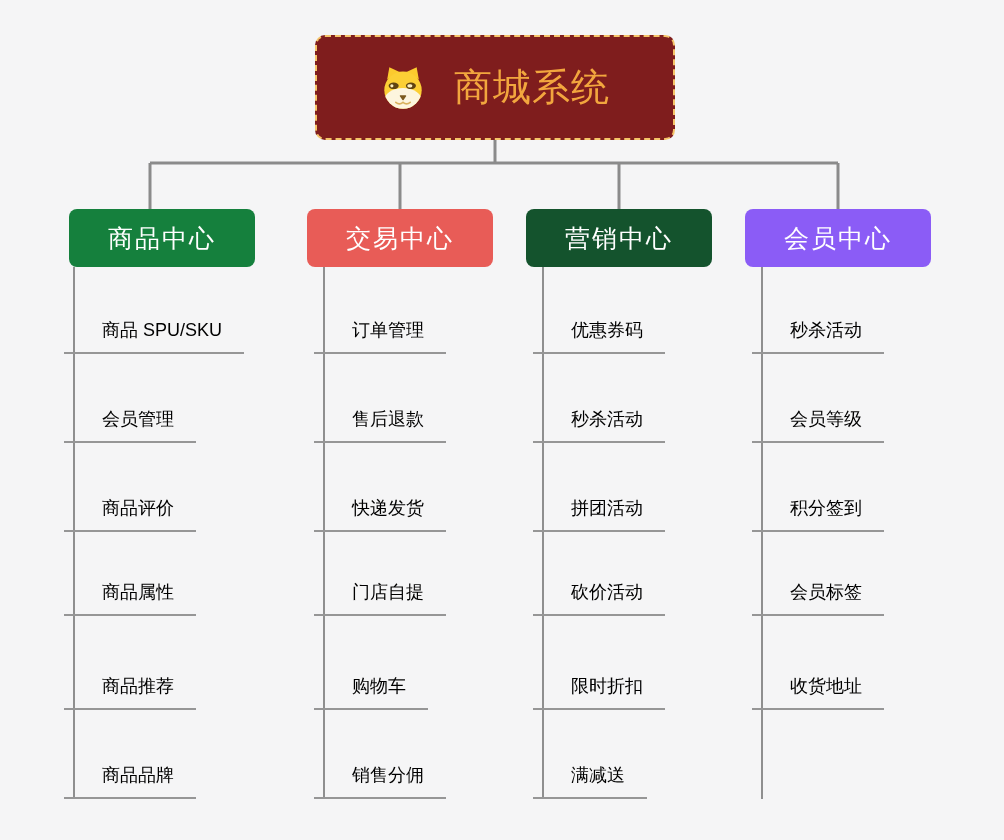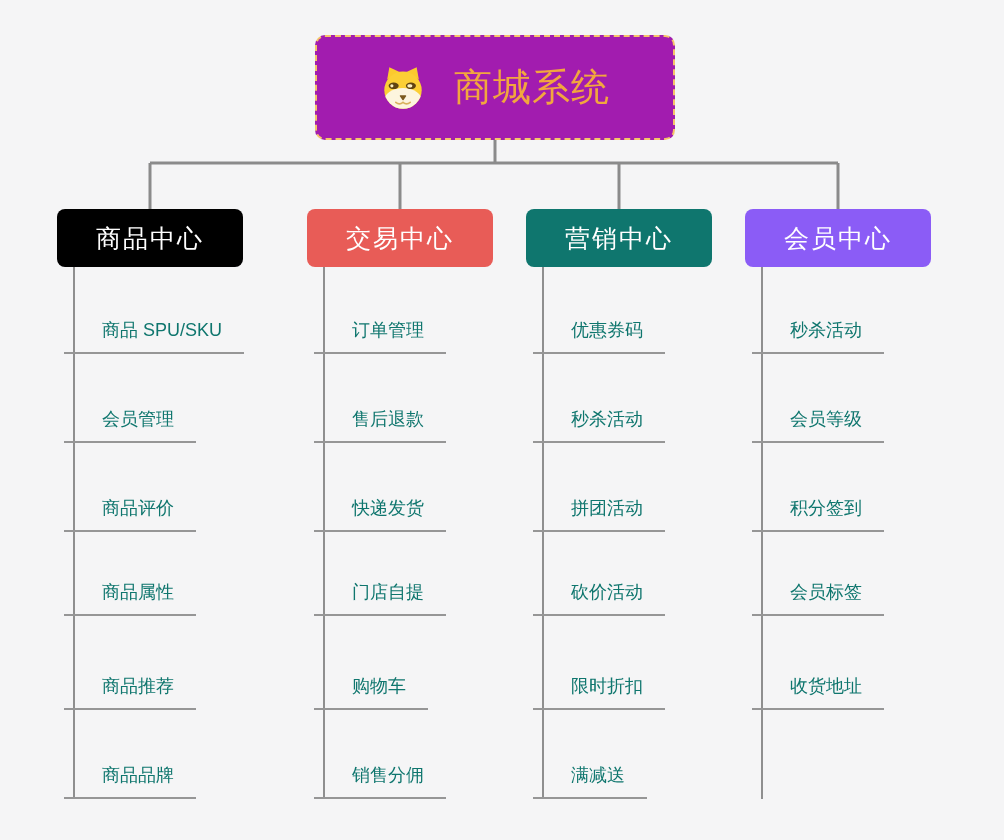--- a/index.html
+++ b/index.html
@@ -12,21 +12,21 @@
     width:1004px;height:840px;
     background:#f5f5f6;
     overflow:hidden;
   }
   
   .connector-svg{position:absolute;left:0;top:0;width:1004px;height:840px;pointer-events:none;}
 
   
   .root-node{
     position:absolute;left:315px;top:35px;width:360px;height:105px;
-    background:#a21caf;border:2px dashed #f5c469;border-radius:10px;
+    background:#7f1d1d;border:2px dashed #f5c469;border-radius:10px;
     box-sizing:border-box;
     display:flex;align-items:center;justify-content:center;gap:28px;
   }
   .root-title{
     font-size:38px;font-weight:500;color:#f2a63e;letter-spacing:1px;
     white-space:nowrap;
   }
   .doge{width:46px;height:46px;flex:0 0 auto;}
 
   
@@ -42,21 +42,21 @@
   
   .branch{
     position:absolute;top:267px;height:532px;width:200px;
     border-left:2px solid #8f8f8f;
   }
   .b1{left:73px;} .b2{left:323px;} .b3{left:542px;} .b4{left:761px;}
   .branch-item{
     position:absolute;left:-11px;
     padding:0 22px 9px 38px;
     border-bottom:2px solid #969696;
-    font-size:18px;line-height:26px;color:#0f766e;
+    font-size:18px;line-height:26px;color:#000000;
     white-space:nowrap;width:max-content;
   }
   .branch-item:nth-of-type(1){top:50px;}
   .branch-item:nth-of-type(2){top:139px;}
   .branch-item:nth-of-type(3){top:228px;}
   .branch-item:nth-of-type(4){top:312px;}
   .branch-item:nth-of-type(5){top:406px;}
   .branch-item:nth-of-type(6){top:495px;}
 </style>
 </head>
@@ -86,23 +86,23 @@
       <ellipse cx="43" cy="29" rx="7" ry="4.5" fill="#5f4312"></ellipse>
       <rect x="38" y="26.8" width="7" height="4.4" rx="2.2" fill="#fdf0c0"></rect>
 
       <path d="M28.5 43 H35.5 L32 48 Z" fill="#7c5a1e" stroke="#7c5a1e" stroke-width="2" stroke-linejoin="round"></path>
 
       <path d="M22 52 Q27 56 32 52 Q37 56 42 52" fill="none" stroke="#d9b25e" stroke-width="2.4" stroke-linecap="round"></path>
     </svg>
     <span class="root-title" style="color: rgb(242, 166, 62);">商城系统</span>
   </div>
 
-  <div class="branch-header hdr1" style="background-color: #000000;">商品中心</div>
+  <div class="branch-header hdr1" style="background-color: #15803d; margin-left: 12px;">商品中心</div>
   <div class="branch-header hdr2" style="background-color: rgb(232, 92, 87);">交易中心</div>
-  <div class="branch-header hdr3" style="background-color: #0f766e;">营销中心</div>
+  <div class="branch-header hdr3" style="background-color: #14532d;">营销中心</div>
   <div class="branch-header hdr4" style="background-color: #8b5cf6;">会员中心</div>
 
   <div class="branch b1">
     <div class="branch-item">商品 SPU/SKU</div>
     <div class="branch-item">会员管理</div>
     <div class="branch-item">商品评价</div>
     <div class="branch-item">商品属性</div>
     <div class="branch-item">商品推荐</div>
     <div class="branch-item">商品品牌</div>
   </div>

